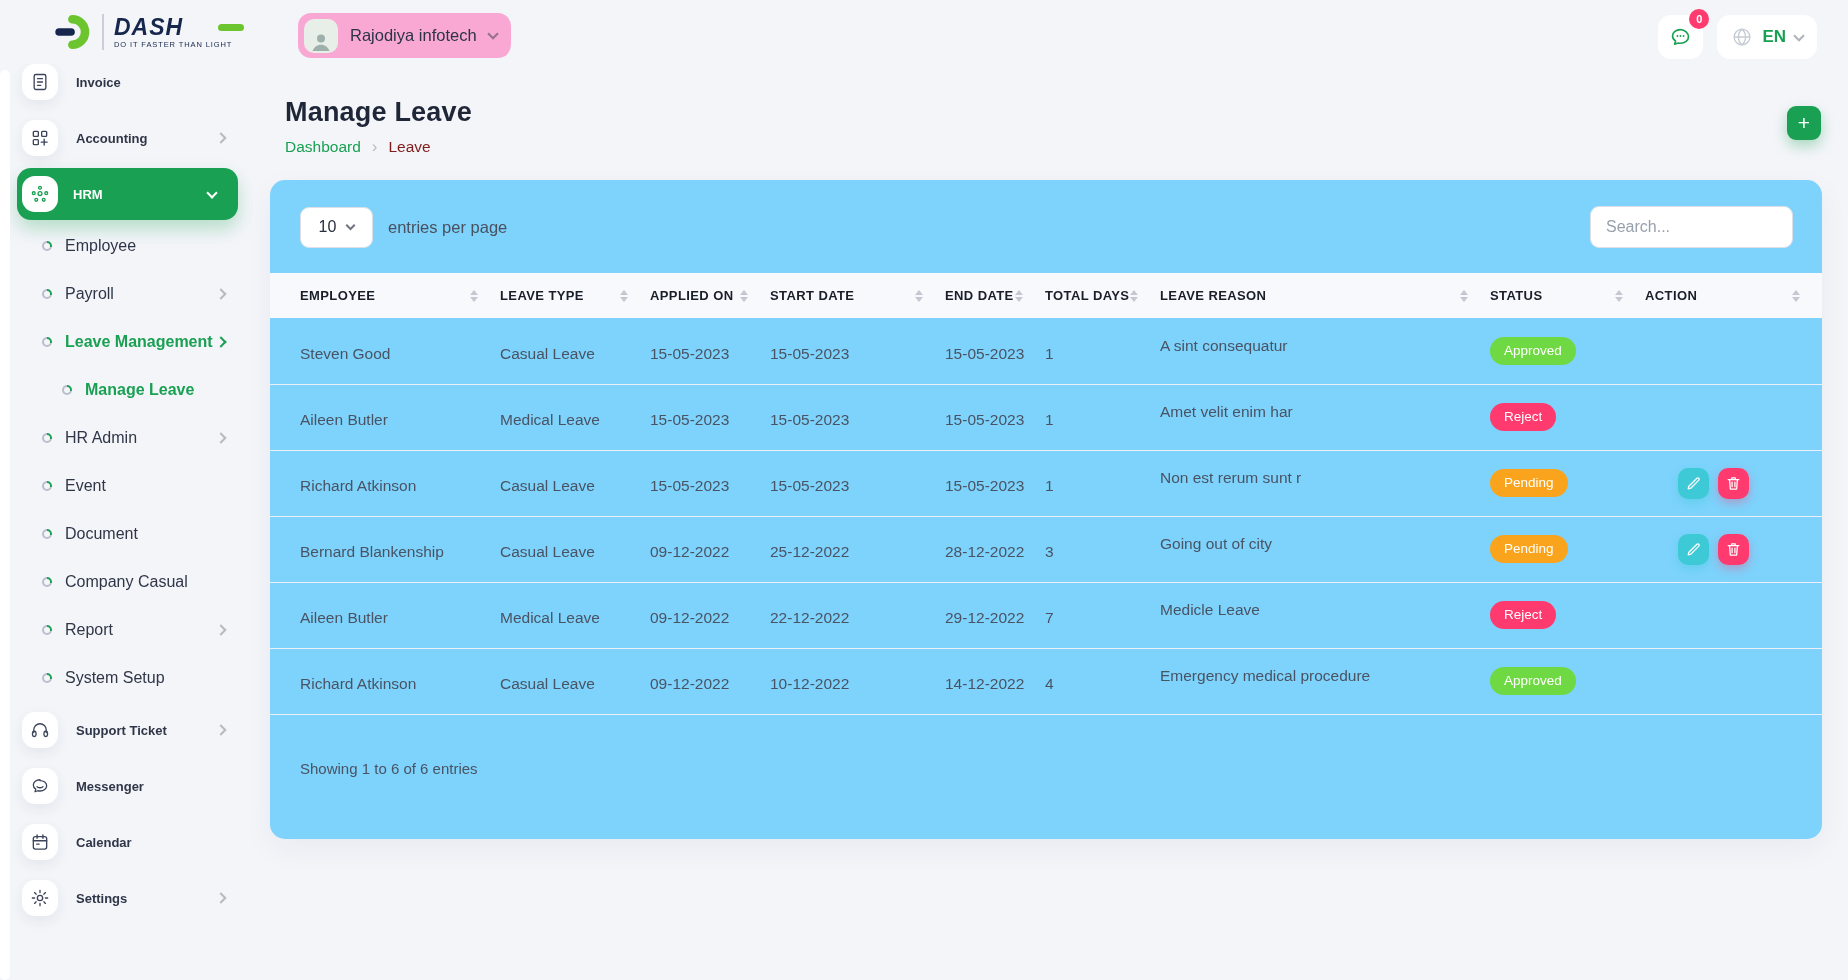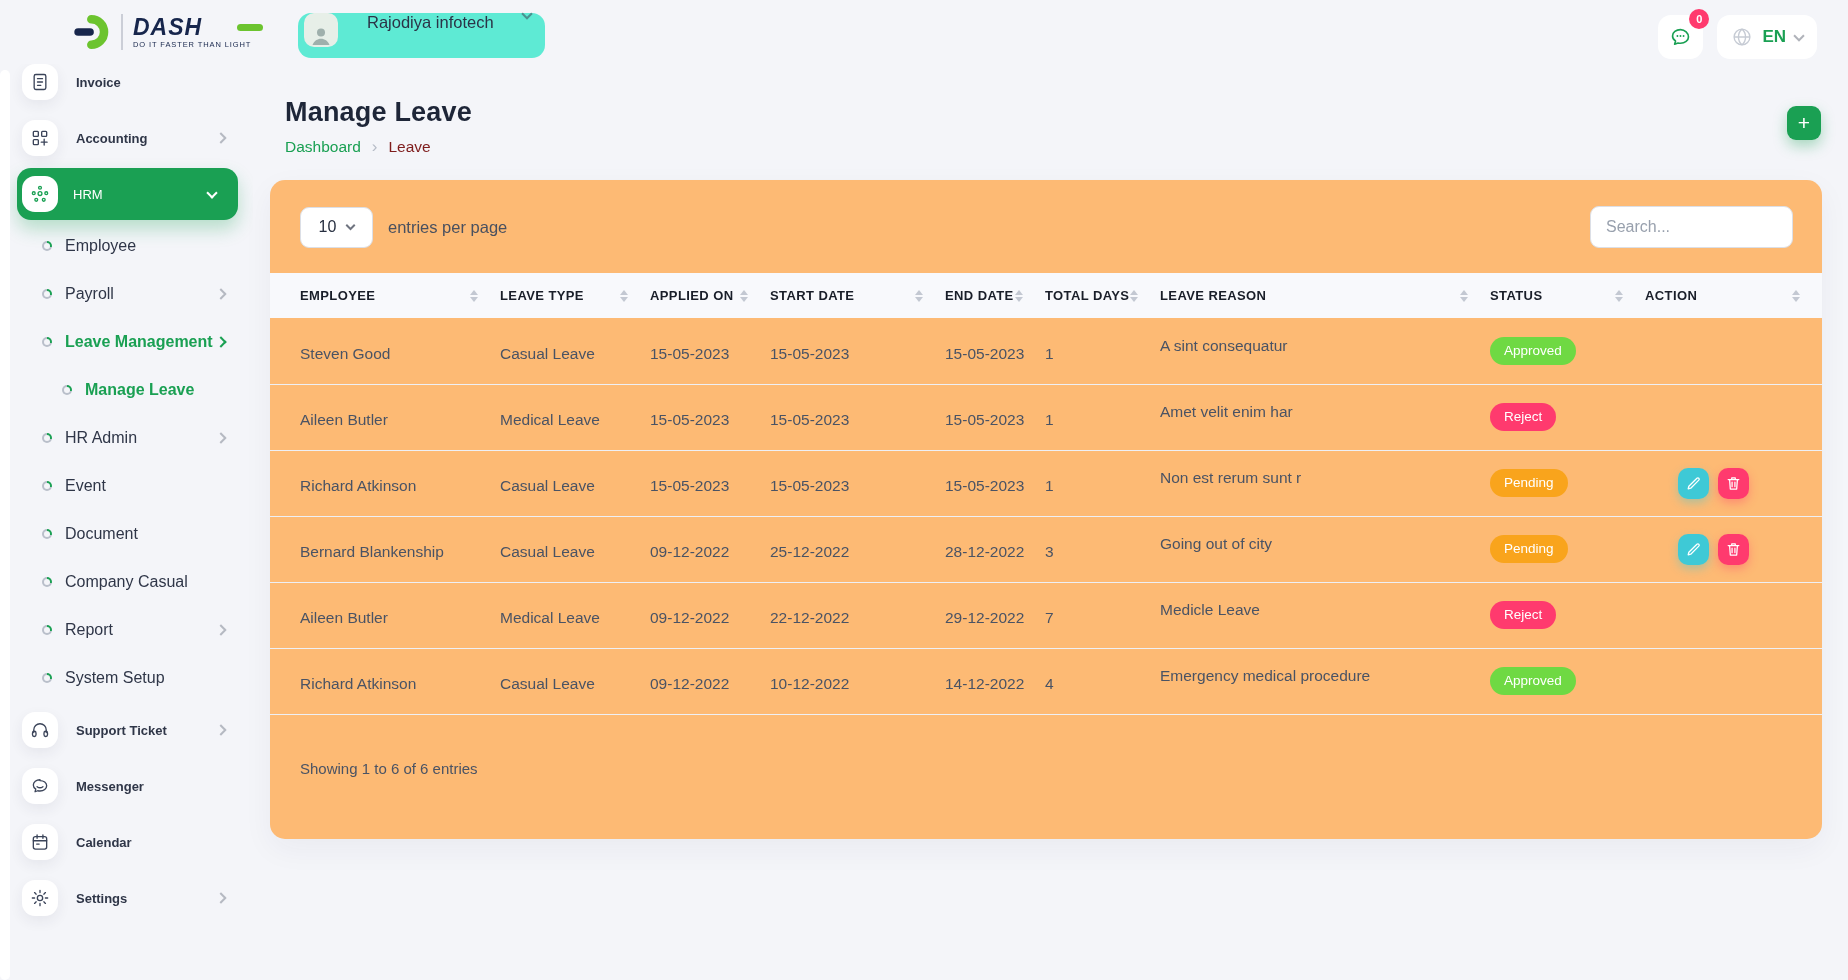--- a/index.html
+++ b/index.html
@@ -5,21 +5,21 @@
   :root{
     --primary:#1aa053; --approved:#6fd943; --pending:#f9a41c; --reject:#ff3a6e;
     --edit:#3ec9d6; --logo_green:#6cc42f;
   }
   *{box-sizing:border-box;margin:0;padding:0}
   html,body{width:1848px;height:980px;overflow:hidden}
   body{background:#f4f5f9;font-family:"Liberation Sans","DejaVu Sans",sans-serif;color:#3c4454;position:relative}
 
   
   .sidebar{position:absolute;left:0;top:0;width:253px;height:980px;z-index:2}
-  .logo-wrap{height:64px;display:flex;align-items:center;padding-left:74px;position:relative;z-index:3;background:#f4f5f9;cursor:pointer}
+  .logo-wrap{height:64px;display:flex;align-items:center;padding-left:55px;position:relative;z-index:3;background:#f4f5f9;cursor:pointer}
   .logo-mark{width:38px;height:34px}
   .logo-sep{width:2px;height:36px;background:#27345233;margin:0 10px 0 9px}
   .logo-txt{display:flex;flex-direction:column;position:relative}
   .logo-word{font-size:23px;font-weight:800;font-style:italic;color:#17264c;letter-spacing:1px;line-height:22px}
   .logo-dash{position:absolute;top:8px;right:-12px;width:26px;height:7px;background:var(--logo_green);border-radius:4px}
   .logo-tag{font-size:7.5px;font-weight:400;letter-spacing:.9px;color:#17264c;margin-top:2px;white-space:nowrap}
   .side-rail{position:absolute;left:0;top:70px;bottom:0;width:10px;background:#ffffff;border-radius:6px;z-index:4;cursor:pointer}
   .side-nav{position:absolute;top:64px;left:0;right:0;bottom:0;overflow:hidden;margin-top:0}
   .side-item{display:flex;align-items:center;padding:0 28px 0 22px;cursor:pointer;color:#2f3648;position:relative}
   .side-item.lvl1{height:56px;font-weight:600}
@@ -29,31 +29,31 @@
   .side-label{flex:1;font-size:16px;white-space:nowrap}
   .lvl1 .side-label{font-size:13px}
   .icon-box{width:36px;height:36px;background:#fff;border-radius:13px;display:flex;align-items:center;justify-content:center;margin-right:18px;box-shadow:0 5px 14px rgba(40,48,70,.07);flex:0 0 auto}
   .icon-box svg{width:20px;height:20px;fill:none;stroke:#3b4459;stroke-width:1.6;stroke-linecap:round;stroke-linejoin:round}
   .bullet{width:10px;height:10px;border-radius:50%;margin-right:13px;background:conic-gradient(var(--primary) 0 100deg,#b9bfca 100deg 360deg);position:relative;flex:0 0 auto}
   .bullet::after{content:"";position:absolute;inset:2px;background:#f4f5f9;border-radius:50%}
   .chev{width:8px;height:8px;border-right:2px solid #39415355;border-bottom:2px solid #39415355;flex:0 0 auto}
   .chev.right{transform:rotate(-45deg)}
   .chev.down{transform:rotate(45deg);margin-top:-3px}
   .side-item.active{background:var(--primary);border-radius:14px;margin:2px 15px 2px 17px;height:52px;padding:0 22px 0 5px;color:#fff;box-shadow:0 9px 18px rgba(26,160,83,.28)}
-  .side-item.active .side-label{color:#fff;font-weight:400}
+  .side-item.active .side-label{color:#fff;font-weight:700}
   .side-item.active .icon-box{margin-right:15px;box-shadow:none}
   .side-item.active .icon-box svg{stroke:var(--primary)}
   .side-item.active .chev{border-color:#fff}
   .side-item.highlight .side-label{color:var(--primary);font-weight:700}
   .side-item.highlight .chev{border-color:var(--primary)}
 
   
   .main{margin-left:253px;width:1595px;position:relative}
   .topbar{height:64px;position:relative}
-  .user-pill{position:absolute;left:45px;top:13px;height:45px;background:#5eead4;border-radius:13px;display:flex;align-items:flex-start;gap:29px;padding:0 14px 0 6px;cursor:pointer}
+  .user-pill{position:absolute;left:45px;top:13px;height:45px;background:#f9a8d4;border-radius:13px;display:flex;align-items:center;gap:12px;padding:0 14px 0 6px;cursor:pointer}
   .avatar{width:34px;height:34px;border-radius:10px;background:#e7efe8;display:flex;align-items:flex-end;justify-content:center;overflow:hidden}
   .avatar svg{width:24px;height:24px}
   .user-name{font-size:16.5px;color:#2b3347;font-weight:500}
   .user-pill .chev{border-color:#39415388}
   .top-right{position:absolute;right:31px;top:15px;display:flex;gap:14px}
   .pill{background:#fff;border-radius:13px;height:44px;display:flex;align-items:center;cursor:pointer;position:relative}
   .msg-pill{width:45px;justify-content:center}
   .msg-pill svg{width:23px;height:23px}
   .msg-badge{position:absolute;top:-6px;right:-6px;min-width:20px;height:20px;border-radius:50%;background:var(--reject);color:#fff;font-size:11px;font-weight:700;display:flex;align-items:center;justify-content:center}
   .lang-pill{padding:0 14px;gap:9px}
@@ -62,21 +62,21 @@
   .lang-pill .chev{border-color:#39415366}
 
   .page-head{display:flex;justify-content:space-between;align-items:flex-start;padding:33px 27px 0 32px}
   .page-head h1{font-size:27px;font-weight:700;color:#1e2638;letter-spacing:.2px}
   .breadcrumb{margin-top:10px;font-size:15.5px;display:flex;align-items:center}
   .breadcrumb a{color:var(--primary);text-decoration:none;cursor:pointer}
   .bc-sep{color:#b6bcc7;margin:0 11px;font-size:17px;line-height:14px}
   .bc-cur{color:#7f1d1d}
   .add-btn{width:34px;height:34px;margin-top:9px;background:var(--primary);border:none;border-radius:9px;color:#fff;font-size:21px;line-height:30px;cursor:pointer;box-shadow:0 6px 14px rgba(26,160,83,.35)}
 
-  .card{margin:24px 26px 0 17px;width:1552px;background:#fdba74;border-radius:15px;box-shadow:0 10px 30px rgba(40,48,70,.05);padding-bottom:46px}
+  .card{margin:24px 26px 0 17px;width:1552px;background:#7dd3fc;border-radius:15px;box-shadow:0 10px 30px rgba(40,48,70,.05);padding-bottom:46px}
   .controls{display:flex;justify-content:space-between;align-items:center;padding:26px 29px 0 30px}
   .left-controls{display:flex;align-items:center}
   .select-box{width:73px;height:41px;border:1px solid #dcdfe6;border-radius:9px;display:flex;align-items:center;justify-content:center;gap:11px;font-size:16px;color:#272f40;cursor:pointer;background:#fff}
   .select-box .chev{width:7px;height:7px;border-color:#272f40aa;margin-top:-4px}
   .entries-label{margin-left:15px;font-size:16.5px;color:#49505f}
   .search{width:203px;height:42px;border:1px solid #dcdfe6;border-radius:9px;padding:0 15px;font-size:16px;color:#333;outline:none;background:#fff}
   .search::placeholder{color:#98a0ad}
 
   table.tbl{width:100%;border-collapse:collapse;table-layout:fixed;margin-top:25px}
   .tbl thead th{background:#f8f9fc;height:45px;text-align:left;font-size:13px;font-weight:700;letter-spacing:.4px;color:#191e29;position:relative;cursor:pointer}

